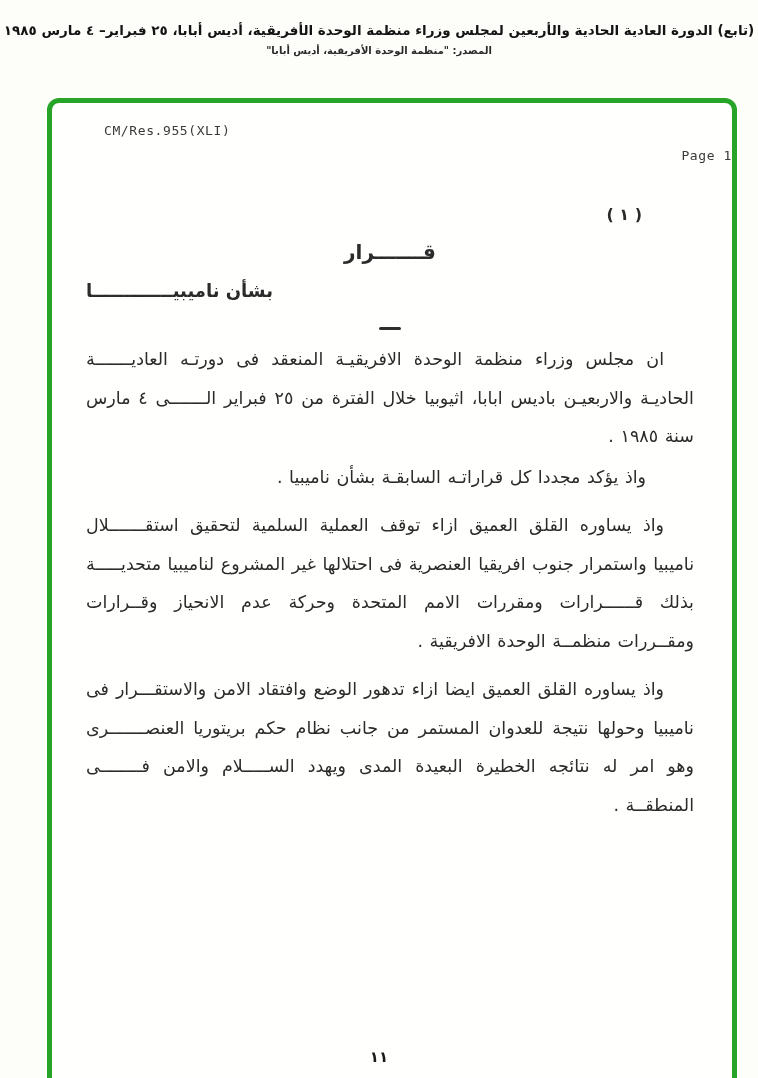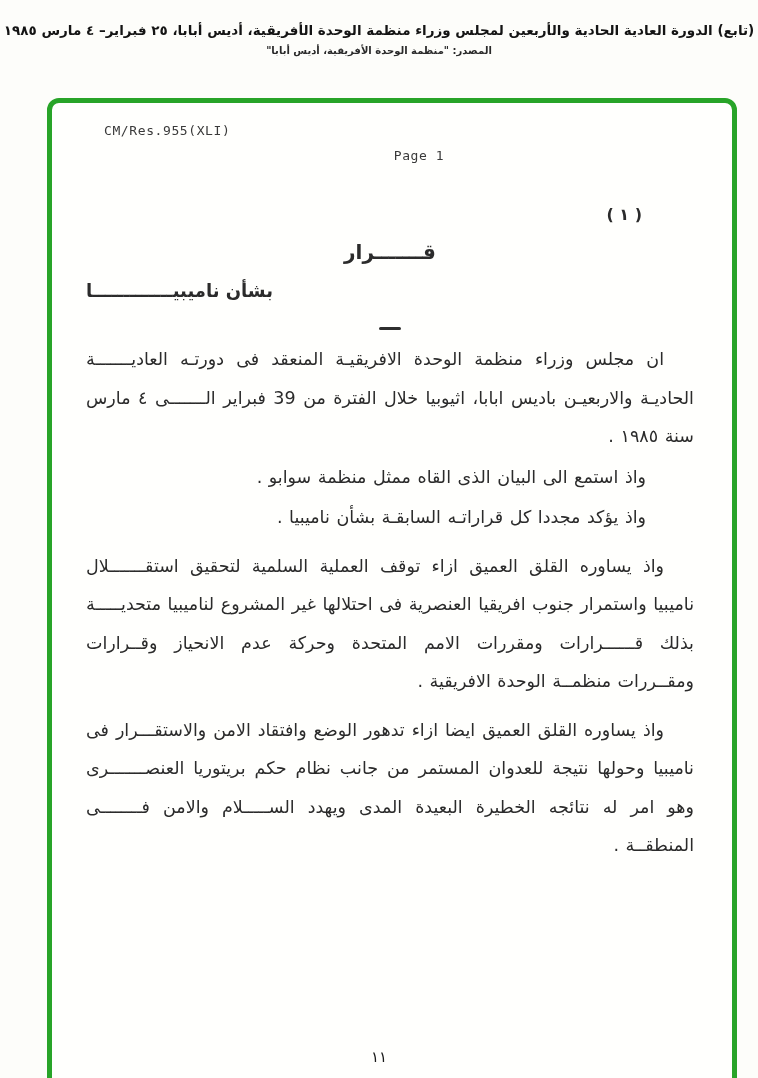--- a/index.html
+++ b/index.html
@@ -31,21 +31,21 @@
   .doc-ref {
     font-family: "DejaVu Sans Mono", monospace;
     font-size: 13px; color: #3a3a3a;
     margin: 20px 0 0 52px; letter-spacing: 0.6px;
     direction: ltr; text-align: left;
   }
   .doc-page {
     font-family: "DejaVu Sans Mono", monospace;
     font-size: 13px; color: #3a3a3a;
     margin: 10px 0 0 54px; letter-spacing: 0.6px;
-    direction: ltr; text-align: center;
+    direction: ltr; text-align: right;
   }
 
   .arabic-body { direction: rtl; padding: 0 38px 0 34px; color: #2b2b2b; }
 
   .item-number { font-size: 16px; font-weight: bold; margin-top: 42px; padding-right: 52px; }
   .res-title   { text-align: center; font-size: 20px; font-weight: bold; margin-top: 16px; }
   .res-subtitle{ text-align: left; font-size: 18px; font-weight: bold; margin-top: 16px; }
 
   .sep { width: 22px; height: 3px; background: #2e2e2e; margin: 26px auto 2px; border-radius: 2px; }
 
@@ -55,42 +55,41 @@
     text-align: justify;
     margin-top: 10px;
     word-spacing: 1px;
   }
   .para.indent { text-indent: 30px; }
   .para.short  { text-indent: 48px; margin-top: 2px; }
 
   .page-no {
     position: absolute; bottom: 12px; left: 0;
     width: 100%; text-align: center;
-    font-size: 15px; font-weight: normal; color: #1a1a1a;
+    font-size: 15px; font-weight: bold; color: #1a1a1a;
   }
 </style>
 </head>
 <body>
 
 <div class="top-header">
   <div class="hdr-line1">(تابع)  الدورة العادية الحادية والأربعين لمجلس وزراء منظمة الوحدة الأفريقية، أديس أبابا، ٢٥ فبراير– ٤ مارس ١٩٨٥</div>
   <div class="hdr-line2">المصدر:  "منظمة الوحدة الأفريقية، أديس أبابا"</div>
 </div>
 
 <div class="scan-frame">
   <div class="doc-ref">CM/Res.955(XLI)</div>
   <div class="doc-page">Page 1</div>
 
   <div class="arabic-body">
     <div class="item-number">( ١ )</div>
     <div class="res-title">قـــــــرار</div>
     <div class="res-subtitle">بشأن ناميبيـــــــــــــا</div>
     <div class="sep"></div>
 
-    <p class="para indent">ان مجلس وزراء منظمة الوحدة الافريقيـة المنعقد فى دورتـه العاديـــــــة الحاديـة والاربعيـن باديس ابابا، اثيوبيا خلال الفترة من 39 فبراير الـــــــى ٤ مارس سنة ١٩٨٥ .</p>
-    <p class="para short">واذ استمع الى البيان الذى القاه ممثل منظمة سوابو .</p>
+    <p class="para indent">ان مجلس وزراء منظمة الوحدة الافريقيـة المنعقد فى دورتـه العاديـــــــة الحاديـة والاربعيـن باديس ابابا، اثيوبيا خلال الفترة من ٢٥ فبراير الـــــــى ٤ مارس سنة ١٩٨٥ .</p>
     <p class="para short">واذ يؤكد مجددا كل قراراتـه السابقـة بشأن ناميبيا .</p>
     <p class="para indent">واذ يساوره القلق العميق ازاء توقف العملية السلمية لتحقيق استقـــــــلال ناميبيا واستمرار جنوب افريقيا العنصرية فى احتلالها غير المشروع لناميبيا متحديـــــة بذلك قــــــرارات ومقررات الامم المتحدة وحركة عدم الانحياز وقــرارات ومقــررات منظمــة الوحدة الافريقية .</p>
     <p class="para indent">واذ يساوره القلق العميق ايضا ازاء تدهور الوضع وافتقاد الامن والاستقـــرار فى ناميبيا وحولها نتيجة للعدوان المستمر من جانب نظام حكم بريتوريا العنصـــــــرى وهو امر له نتائجه الخطيرة البعيدة المدى ويهدد الســـــلام والامن فــــــــى المنطقــة .</p>
   </div>
 </div>
 
 <div class="page-no">١١</div>
 
 </body></html>

